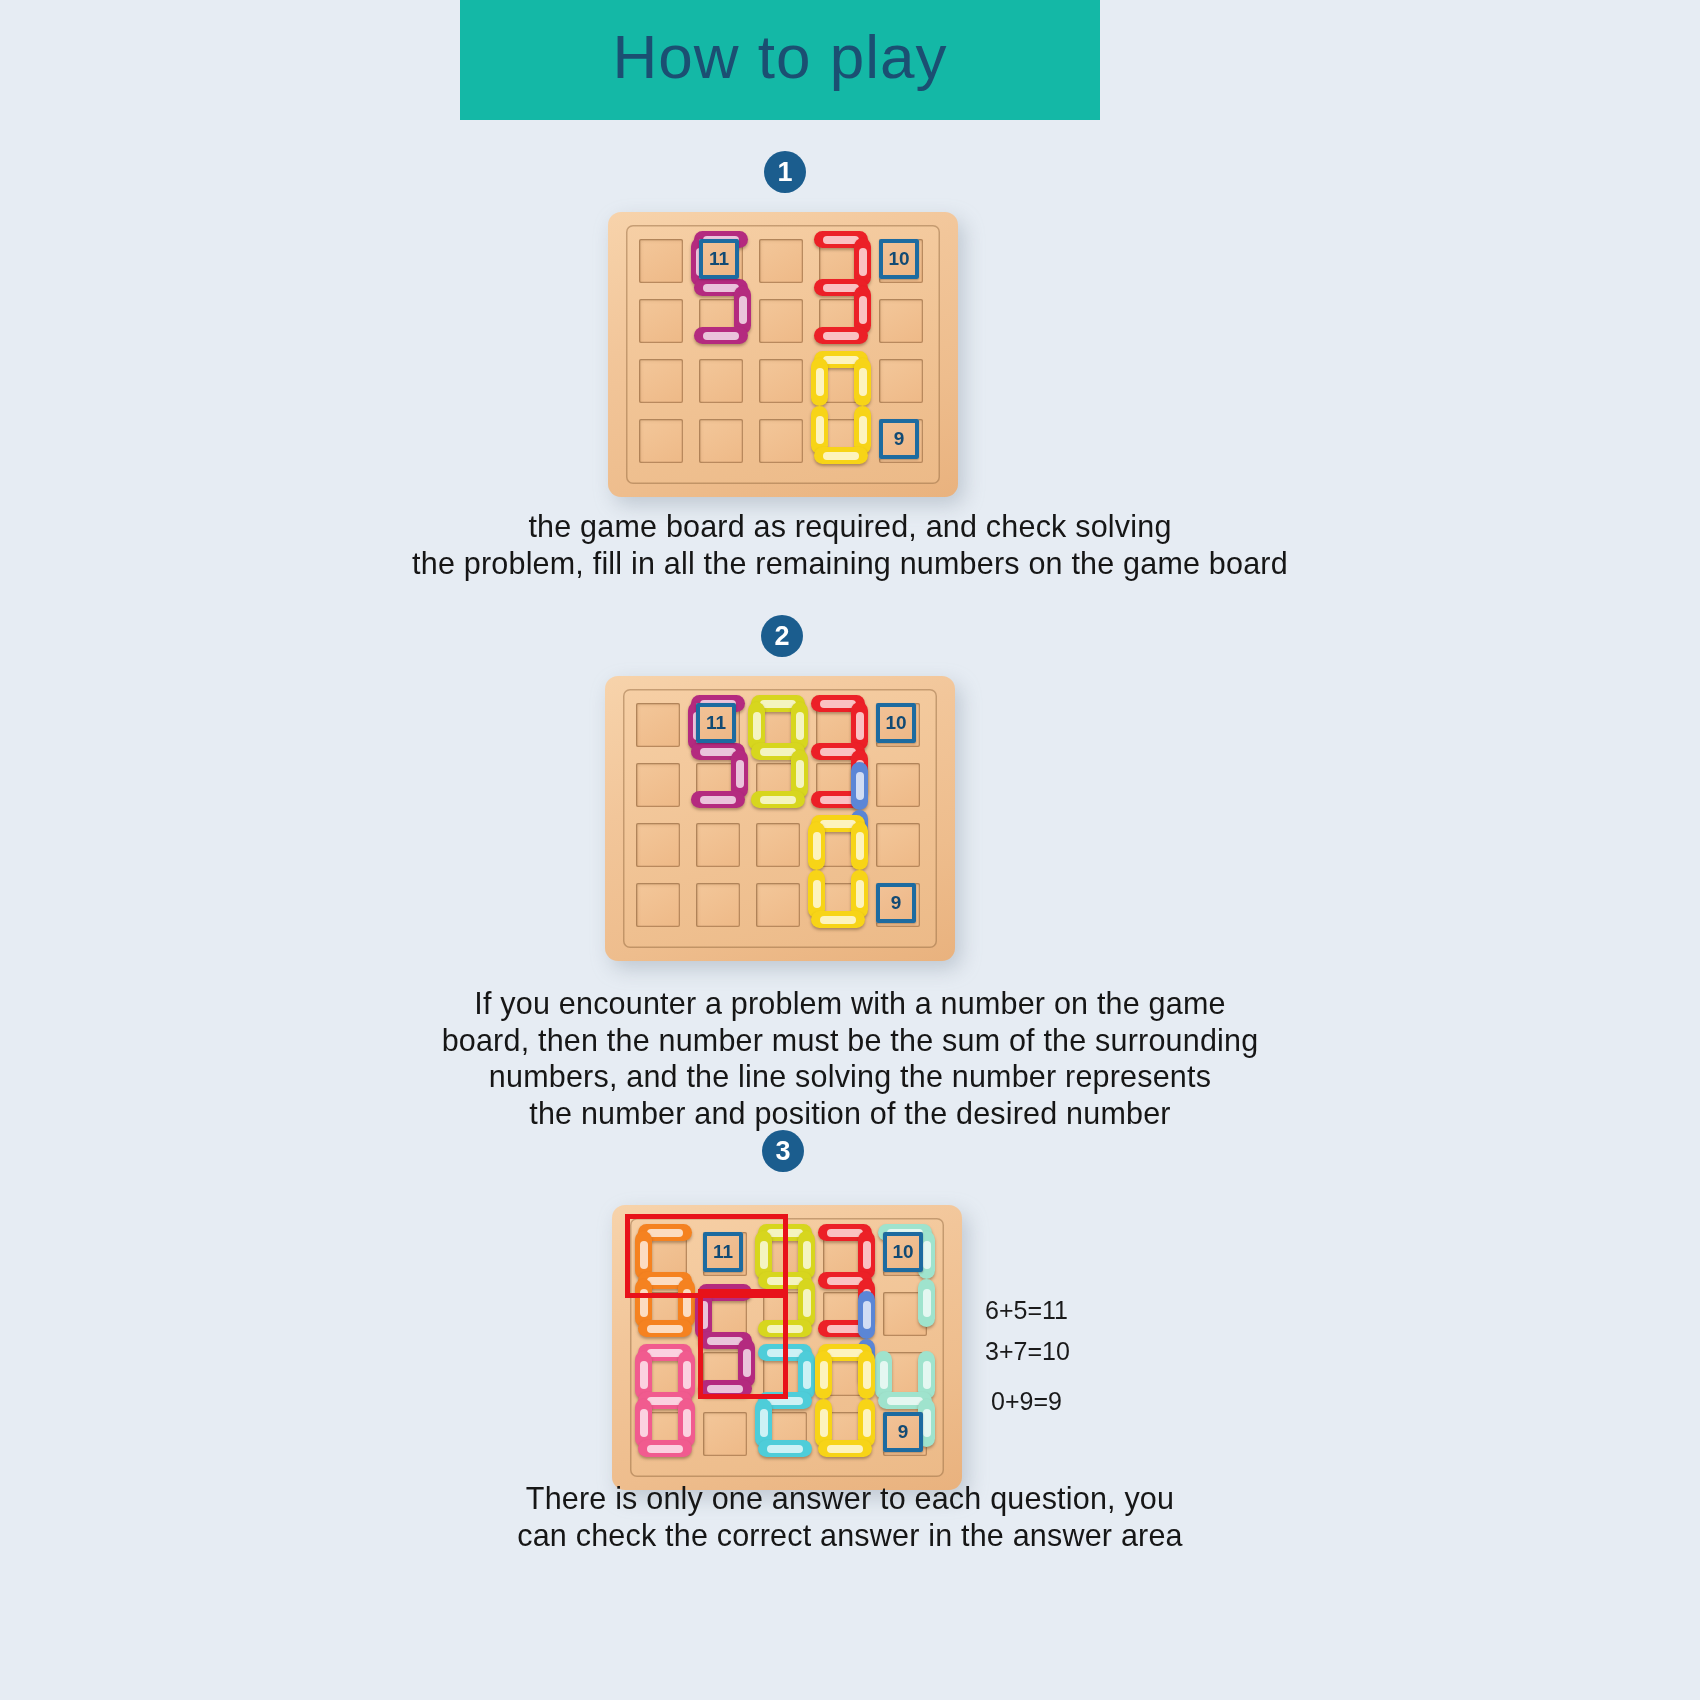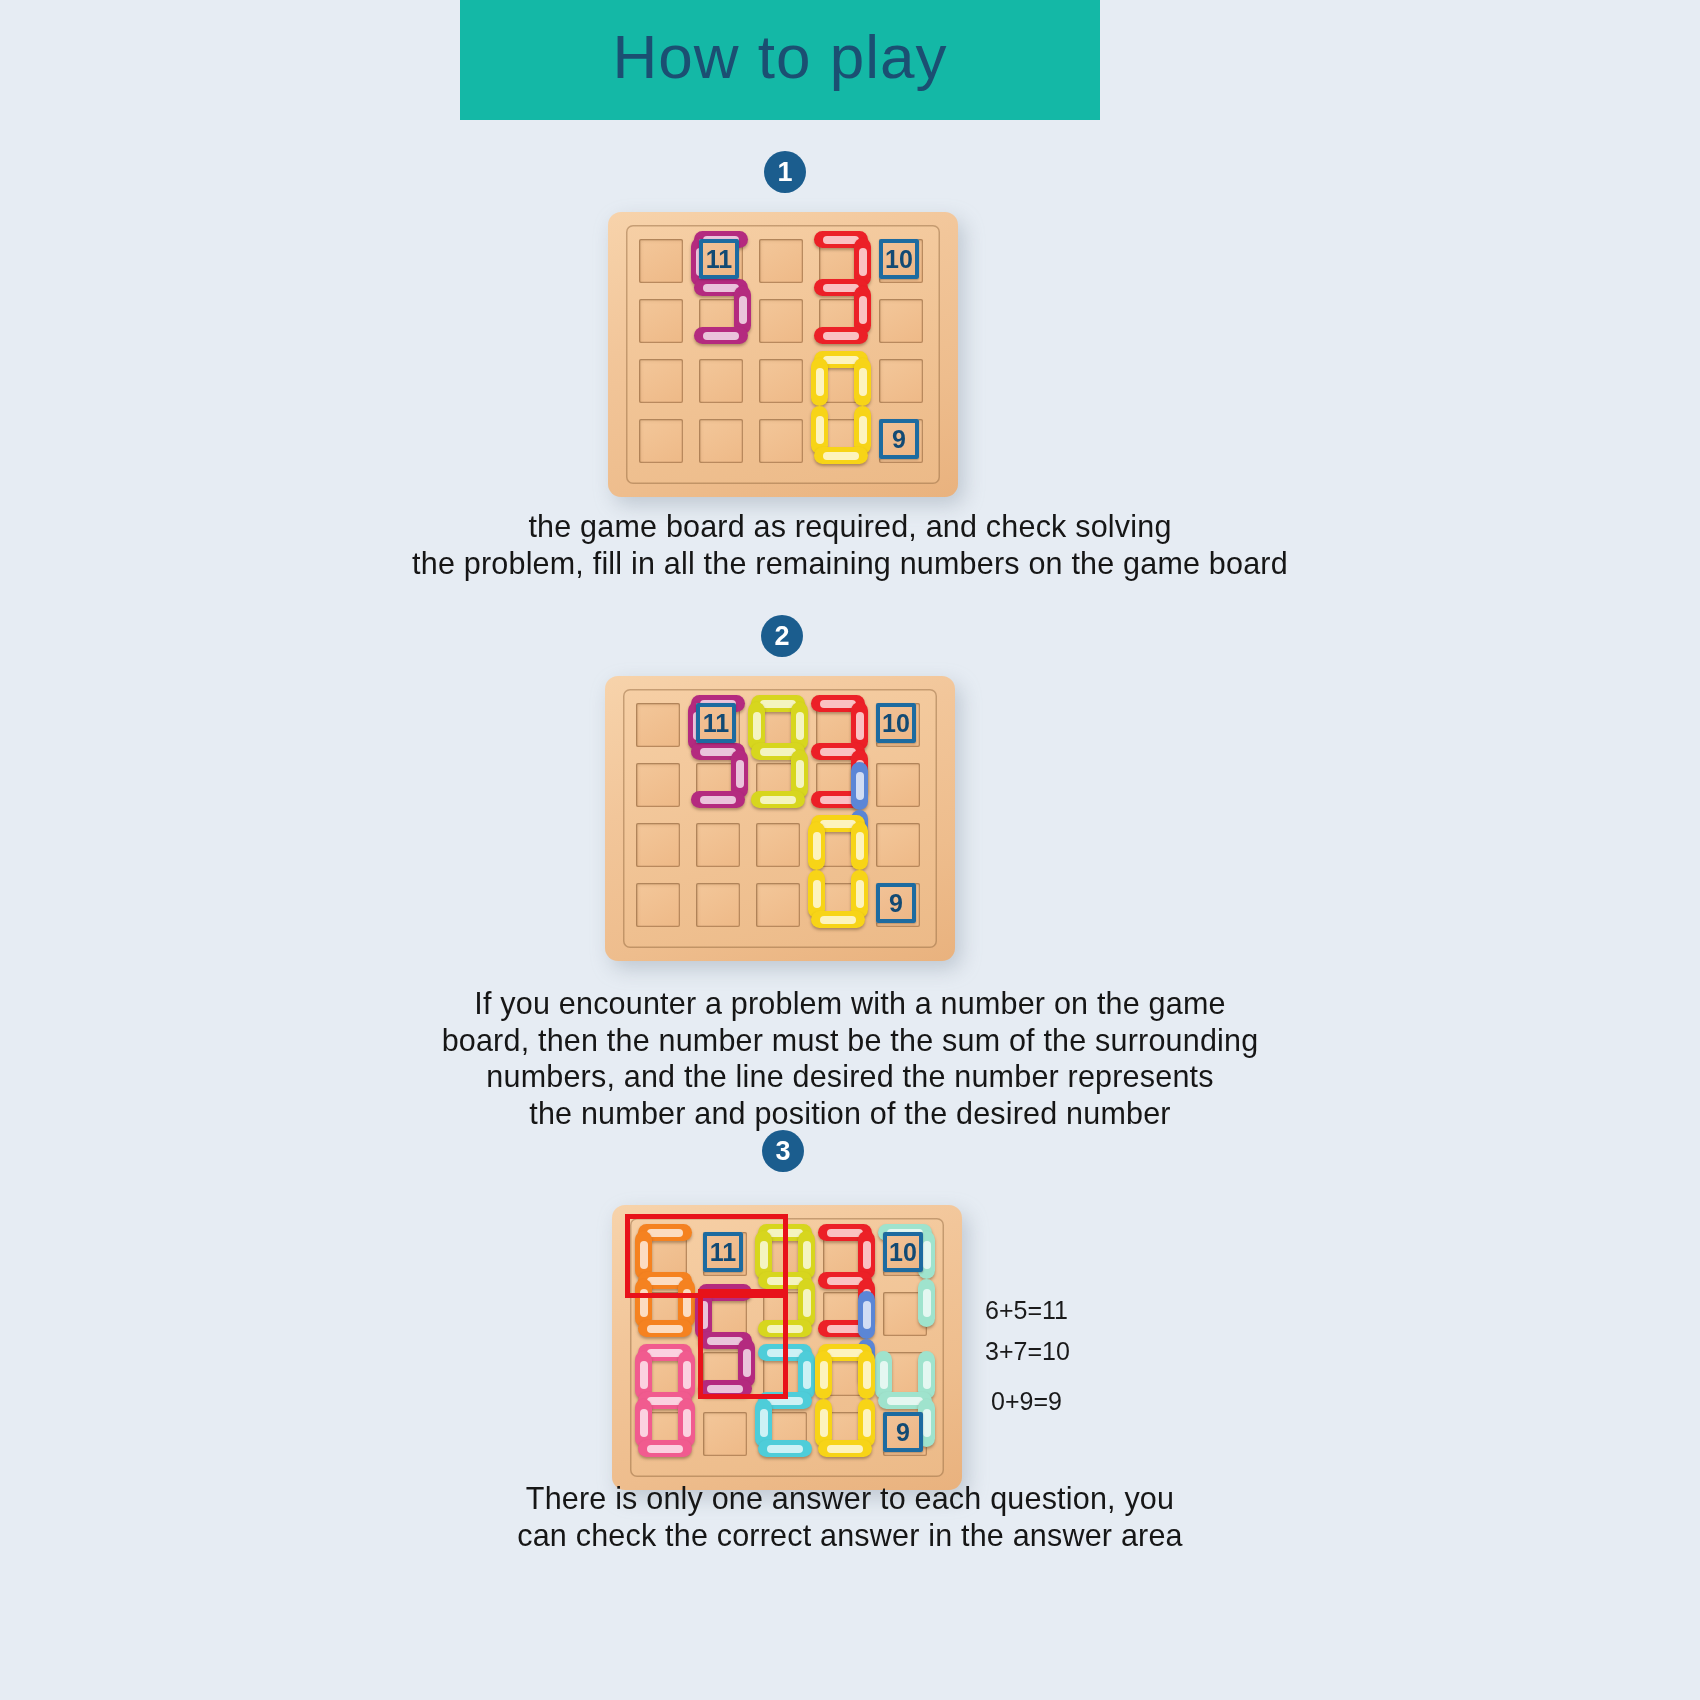--- a/index.html
+++ b/index.html
@@ -117,21 +117,21 @@
     position: absolute;
     width: 40px;
     height: 40px;
     border-radius: 2px;
     background: linear-gradient(150deg, #f2c398 0%, #edb685 100%);
     box-shadow: inset 0 0 0 4px #1d6ba0, 0 1px 2px rgba(0,0,0,0.25);
     display: flex;
     align-items: center;
     justify-content: center;
     color: #124a74;
-    font-size: 25px;
+    font-size: 19px;
     font-weight: 600;
     font-family: "Liberation Sans", sans-serif;
     z-index: 6;
   }
 
   
   .digit {
     position: absolute;
     width: 60px;
     height: 114px;
@@ -314,21 +314,21 @@
         <div class="clue" style="left: 91px; top: 27px;">11</div>
         <div class="clue" style="left: 271px; top: 27px;">10</div>
         <div class="clue" style="left: 271px; top: 207px;">9</div>
       </div>
   </div>
 </div>
 
 <div class="caption" id="caption2">
   <div>If you encounter a problem with a number on the game</div>
   <div>board, then the number must be the sum of the surrounding</div>
-  <div>numbers, and the line desired the number represents</div>
+  <div>numbers, and the line solving the number represents</div>
   <div>the number and position of the desired number</div>
 </div>
 
 <div class="step-badge" id="badge3" style="background: rgb(27, 93, 142);">3</div>
 <div class="board-wrap" id="board3" style="left:612px; top:1205px;">
   <div class="board">
     <div class="board-inner"></div>
     <div class="cells">
         <div class="cell"></div>
         <div class="cell"></div>

